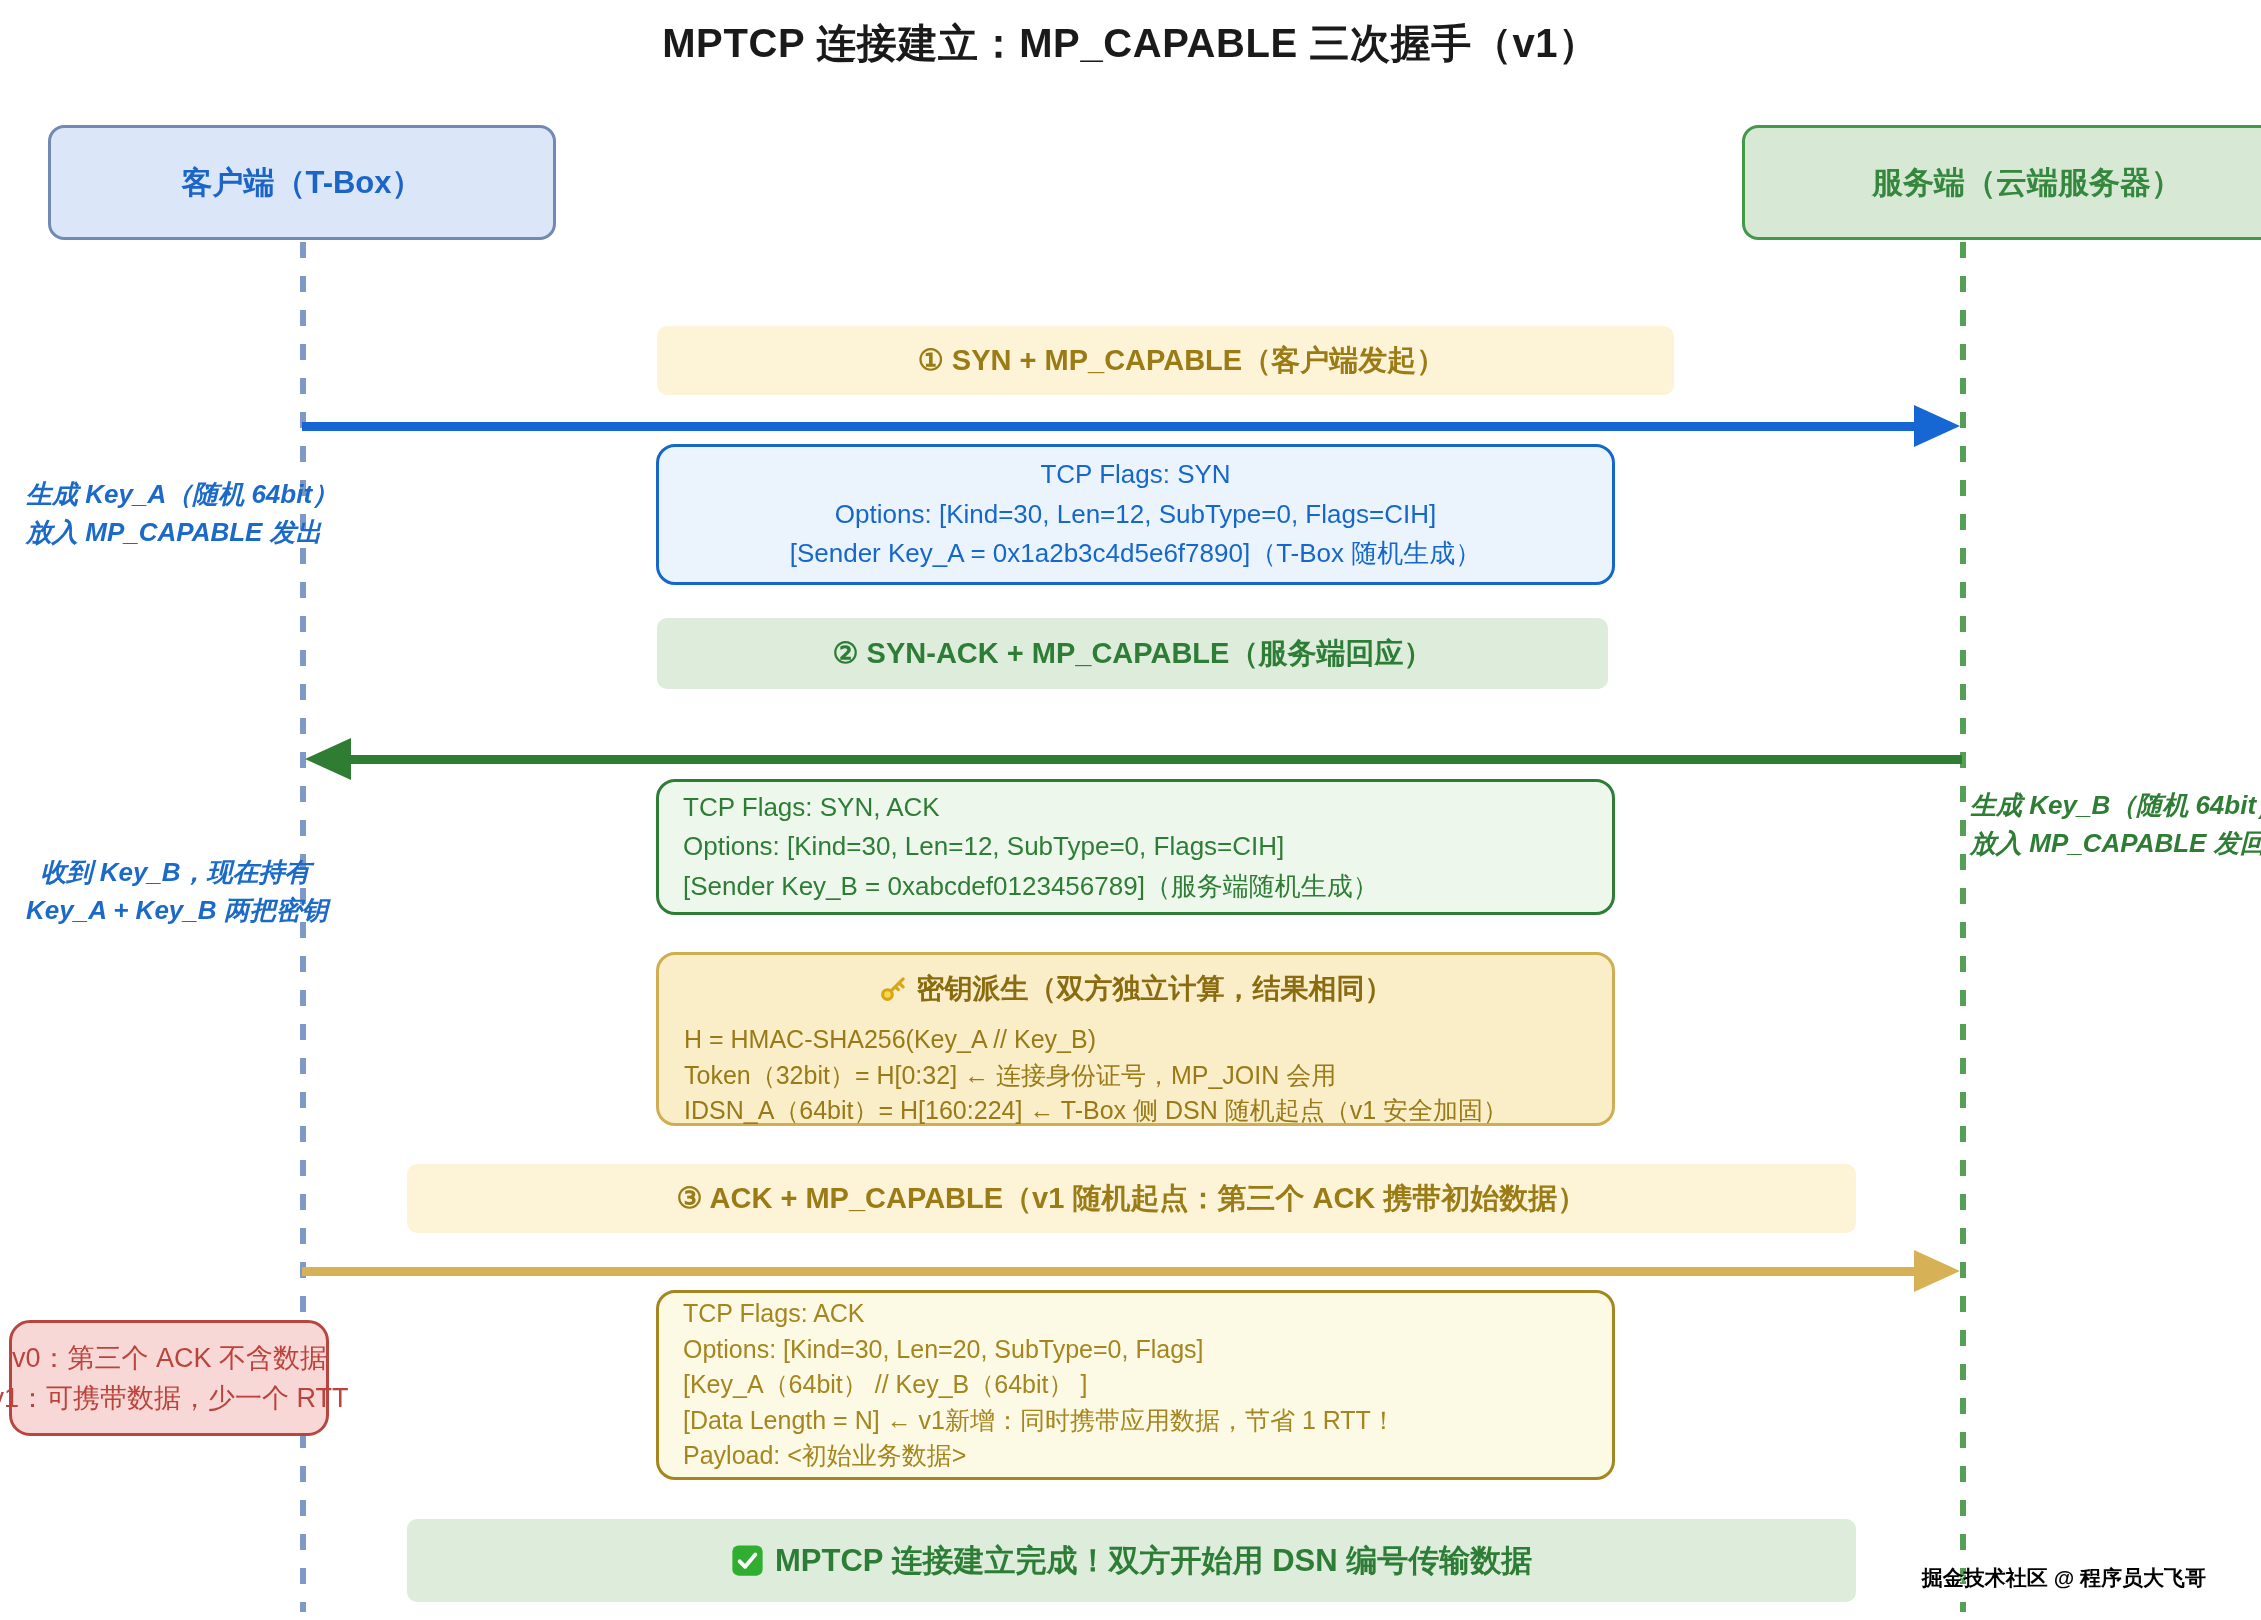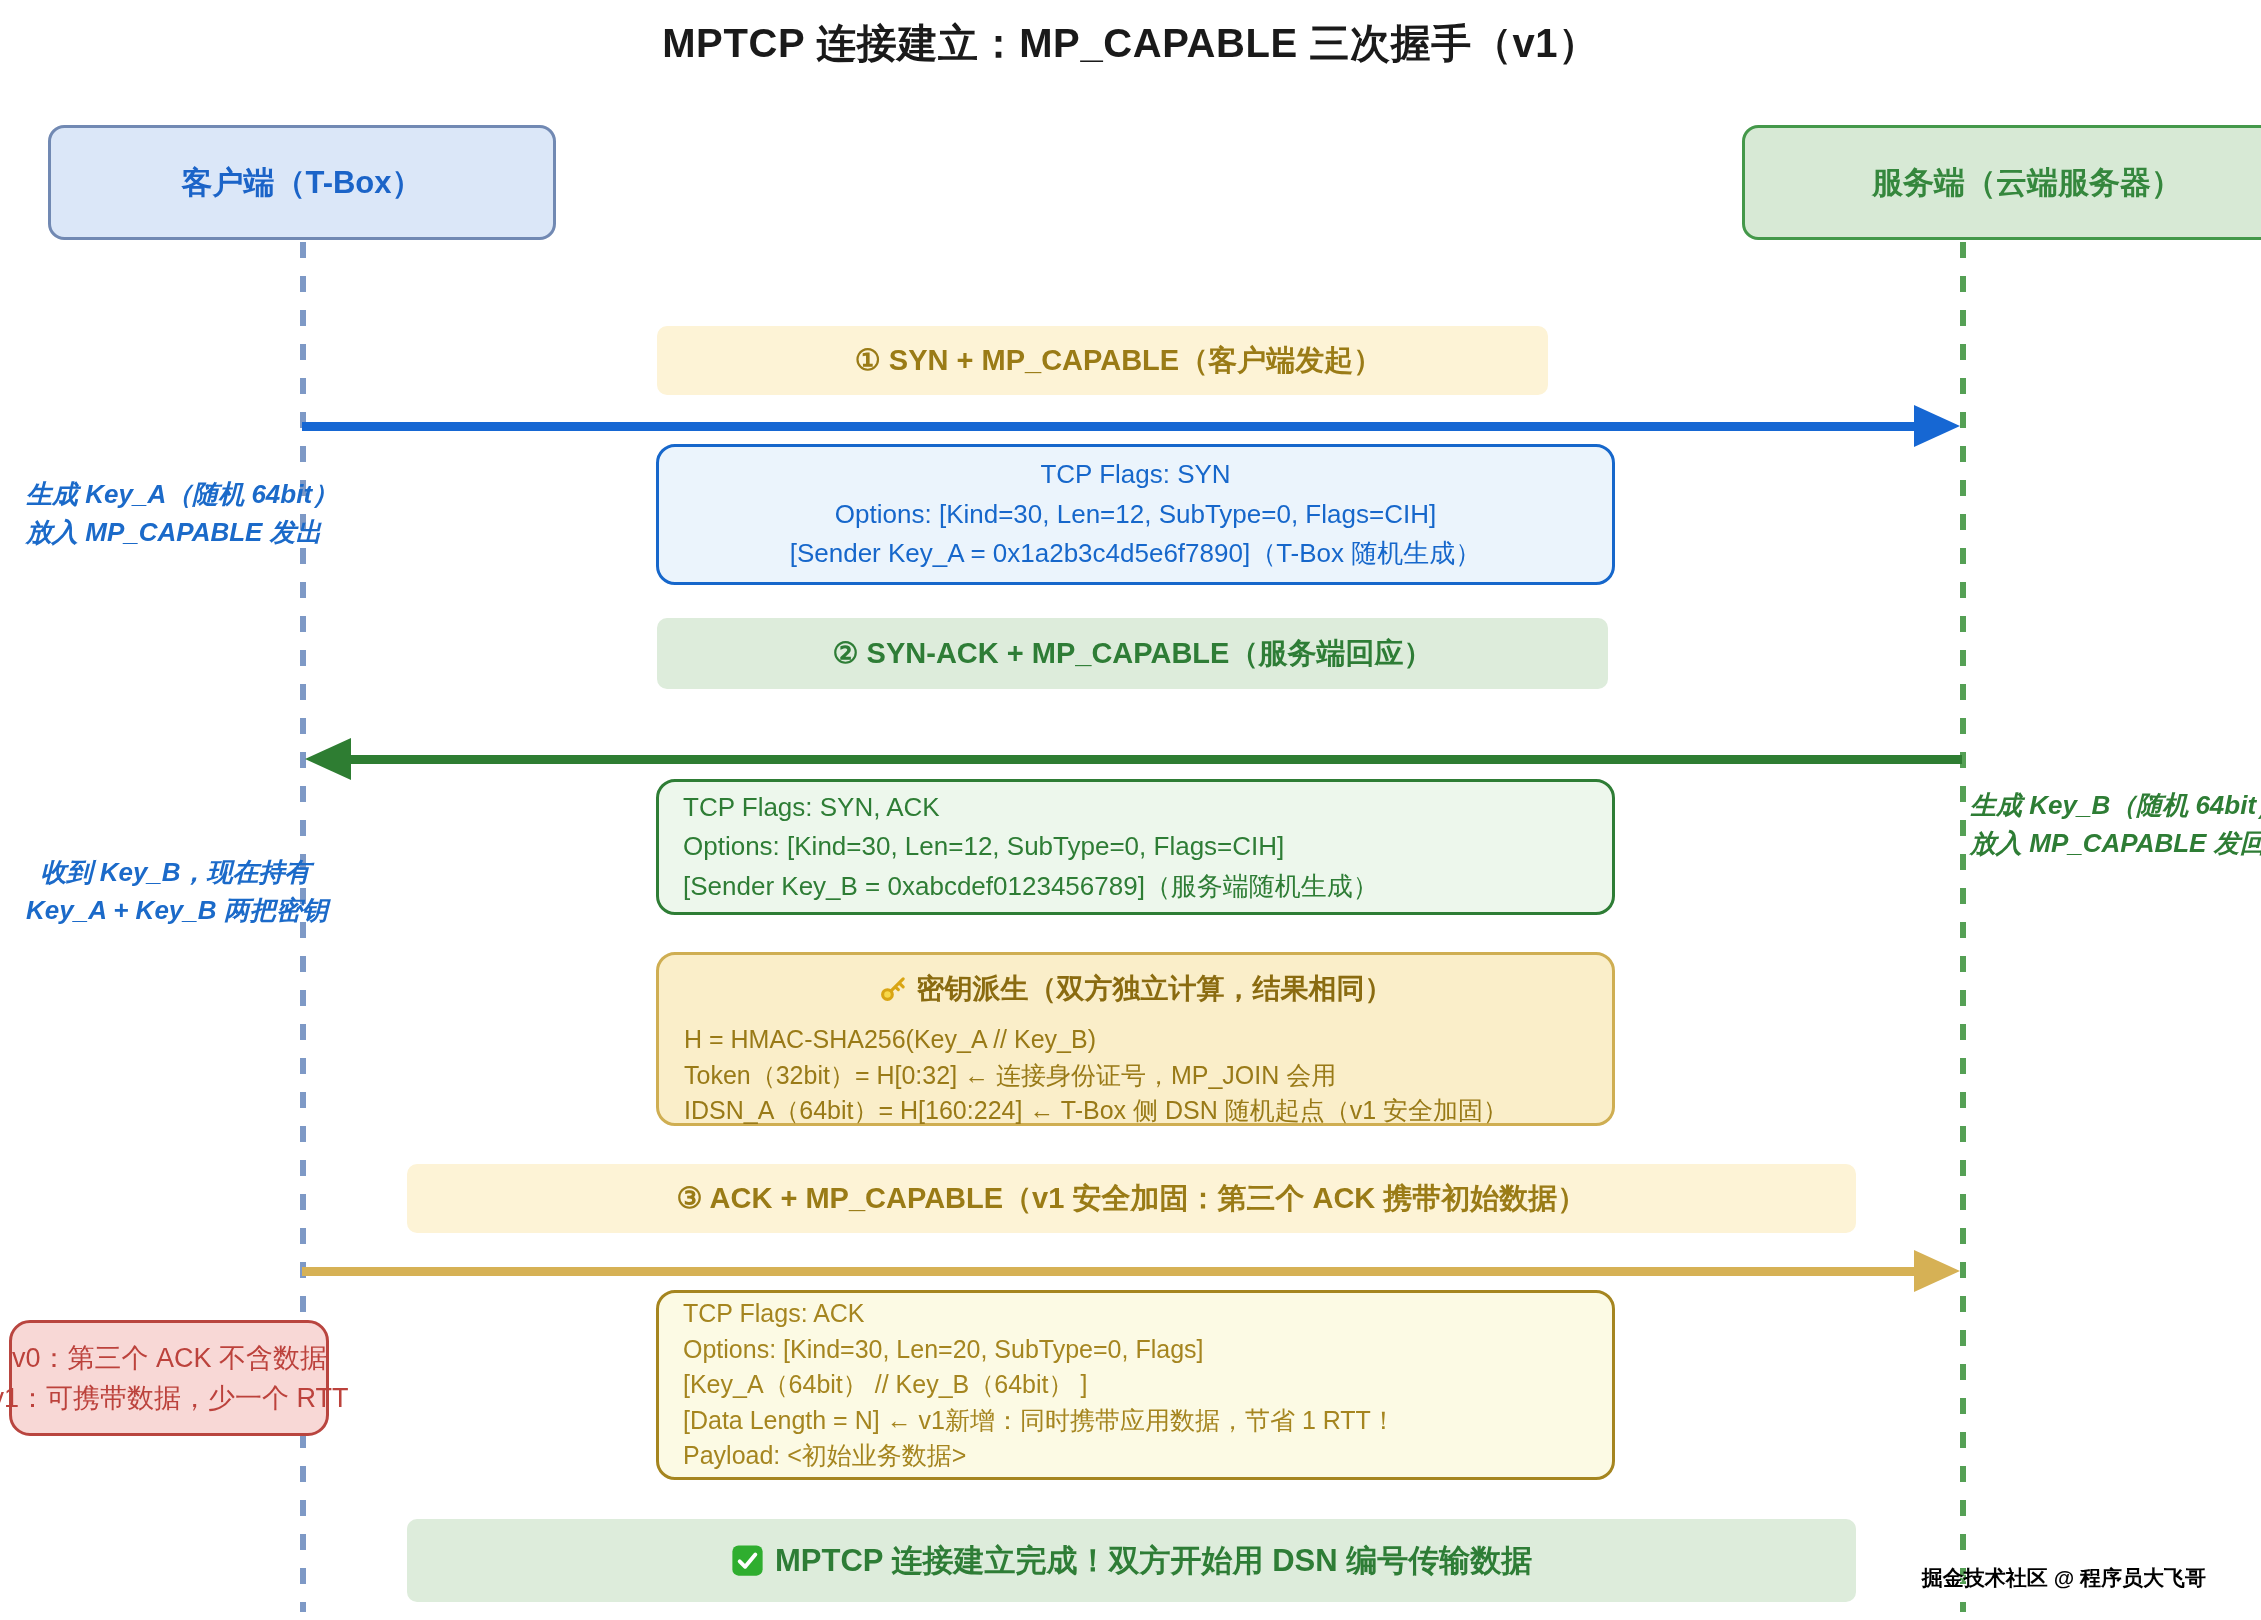--- a/index.html
+++ b/index.html
@@ -36,21 +36,21 @@
     left:1960px;
     background:repeating-linear-gradient(to bottom,#55a055 0 16.3px,transparent 16.3px 34px);
   }
   .banner{
     position:absolute;display:flex;align-items:center;justify-content:center;gap:11.3px;
     border-radius:10px;font-weight:bold;font-size:29px;box-sizing:border-box;
     white-space:nowrap;
   }
   .banner.cream{background:#fdf3d6;color:#9a7b16;}
   .banner.green{background:#ddecdb;color:#2e7d36;}
-  .banner.step1{left:657px;top:326px;width:891px;height:69px;padding-left:32px;}
+  .banner.step1{left:657px;top:326px;width:1017px;height:69px;padding-left:32px;}
   .banner.step2{left:657px;top:618px;width:951px;height:71px;}
   .banner.step3{left:407px;top:1164px;width:1449px;height:69px;}
   .banner.done{left:407px;top:1519px;width:1449px;height:83px;font-size:31px;}
   .arrow{position:absolute;height:8.8px;}
   .arrow .shaft{position:absolute;left:0;right:0;top:0;bottom:0;}
   .arrow.a1{left:302px;top:422px;width:1614px;}
   .arrow.a1 .shaft{background:#1667d3;}
   .arrow.a1::after{
     content:'';position:absolute;right:-44px;top:50%;transform:translateY(-50%);
     border-top:21px solid transparent;border-bottom:21px solid transparent;
@@ -179,21 +179,21 @@
         </svg>
       </span>
       <span>密钥派生（双方独立计算，结果相同）</span>
     </div>
     <div>H = HMAC-SHA256(Key_A // Key_B)</div>
     <div>Token（32bit）= H[0:32] ← 连接身份证号，MP_JOIN 会用</div>
     <div>IDSN_A（64bit）= H[160:224] ← T-Box 侧 DSN 随机起点（v1 安全加固）</div>
   </div>
 
   <div class="banner cream step3">
-    <span>③ ACK + MP_CAPABLE（v1 安全加固：第三个 ACK 携带初始数据）</span>
+    <span>③ ACK + MP_CAPABLE（v1 随机起点：第三个 ACK 携带初始数据）</span>
   </div>
   <div class="arrow a3">
       <div class="shaft"></div>
     </div>
 
   <div class="pinknote">
     <div>v0：第三个 ACK 不含数据</div>
     <div>v1：可携带数据，少一个 RTT</div>
   </div>
 

